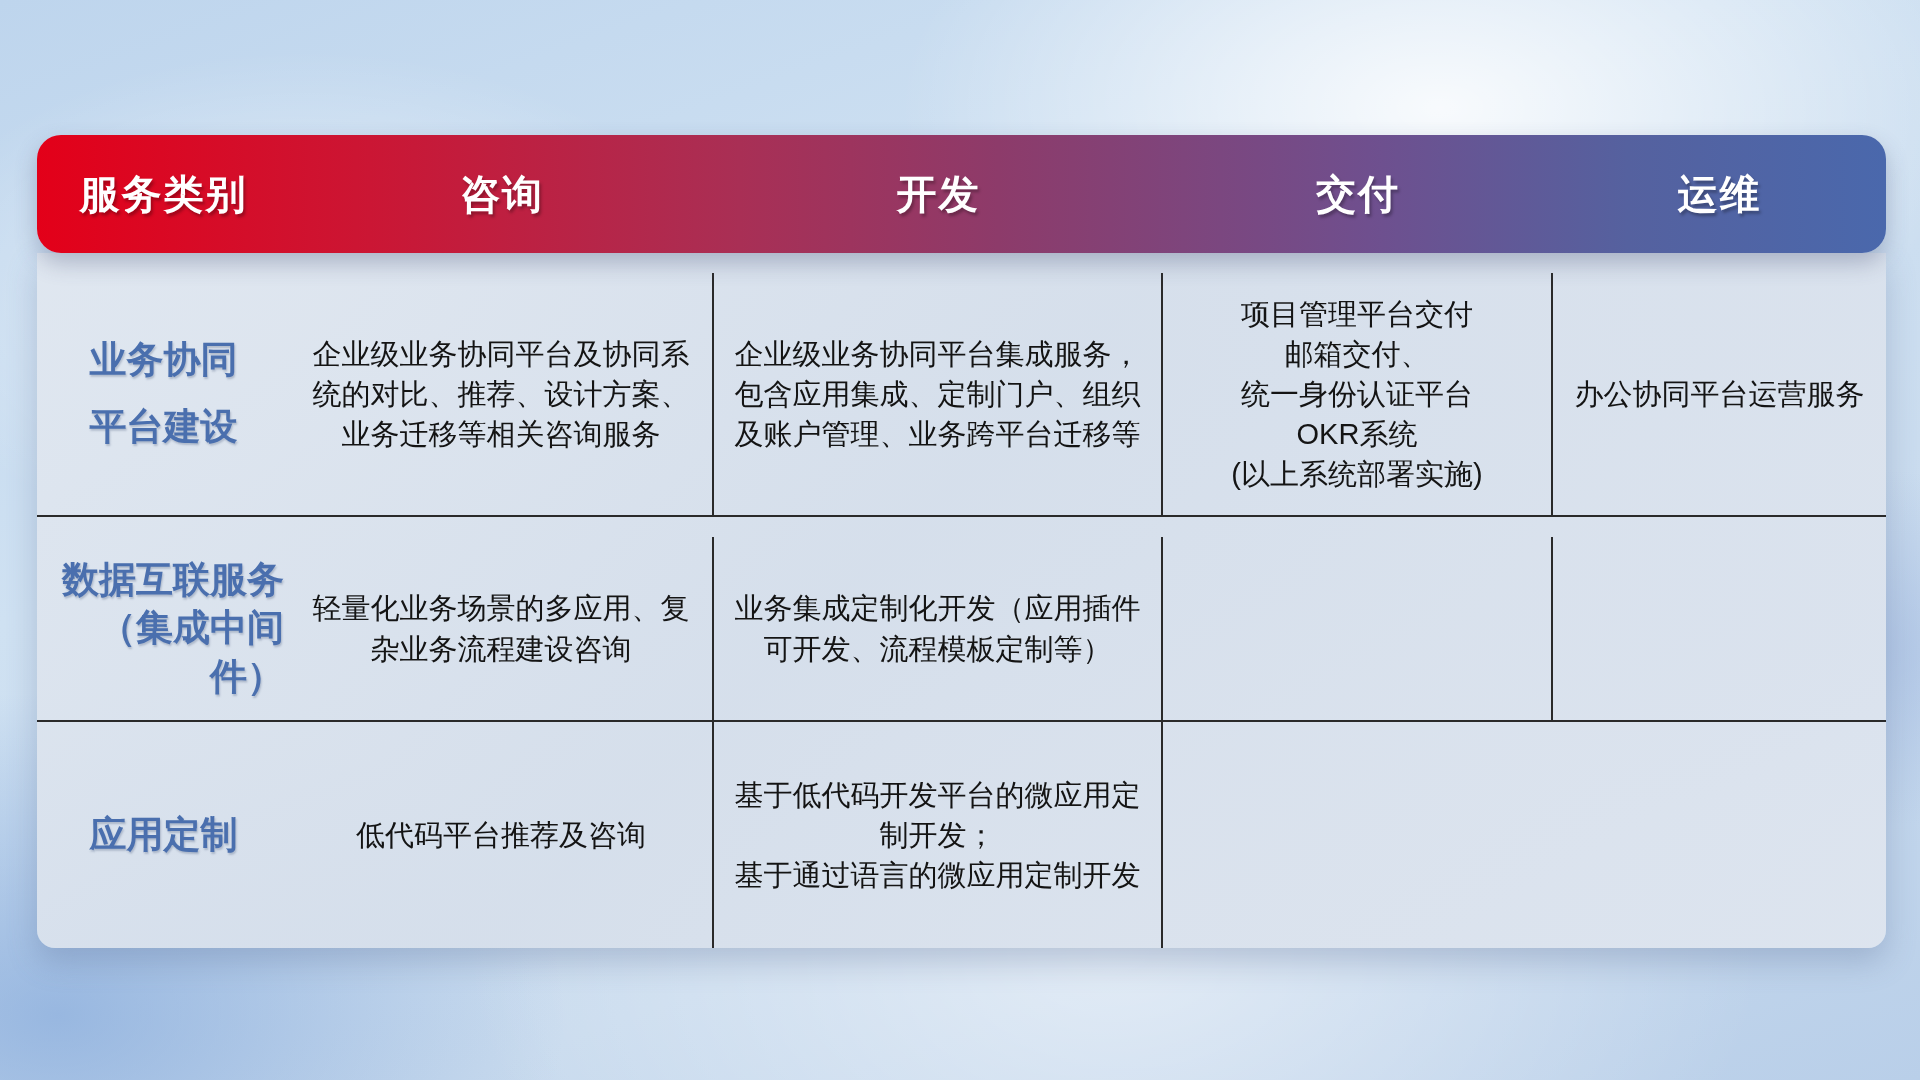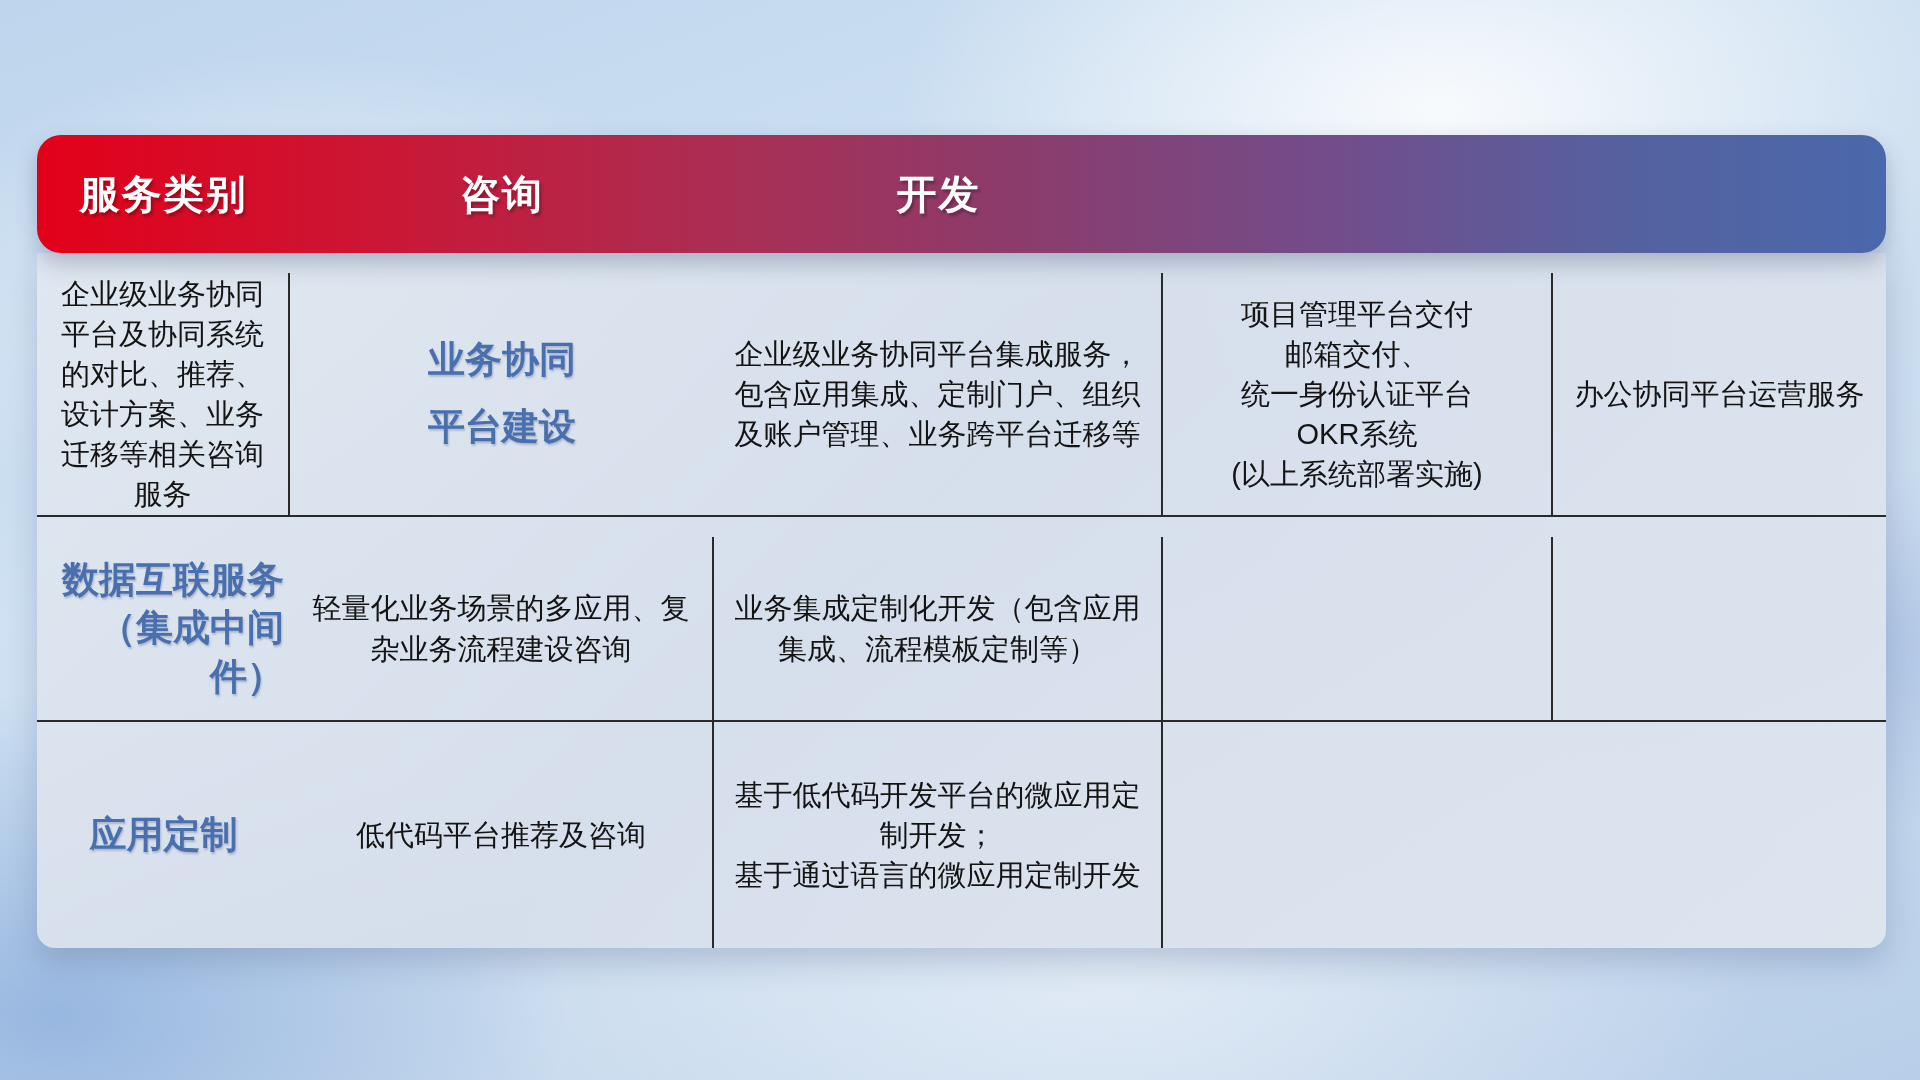--- a/index.html
+++ b/index.html
@@ -53,39 +53,41 @@
 </style>
 </head>
 <body>
 
 <div class="card">
 
   <div class="thead">
     <div class="th">服务类别</div>
     <div class="th">咨询</div>
     <div class="th">开发</div>
+    <div class="th">交付</div>
+    <div class="th">运维</div>
   </div>
 
   <div class="tbody">
 
-    <div class="cell b-r b-b">企业级业务协同平台及协同系统的对比、推荐、设计方案、业务迁移等相关咨询服务</div>
     <div class="cell cat lh-wide b-b">业务协同
 平台建设</div>
+    <div class="cell b-r b-b">企业级业务协同平台及协同系统的对比、推荐、设计方案、业务迁移等相关咨询服务</div>
     <div class="cell b-r b-b">企业级业务协同平台集成服务，包含应用集成、定制门户、组织及账户管理、业务跨平台迁移等</div>
     <div class="cell b-r b-b">项目管理平台交付
 邮箱交付、
 统一身份认证平台
 OKR系统
 (以上系统部署实施)</div>
     <div class="cell b-b">办公协同平台运营服务</div>
 
     <div class="cell cat lh-tight b-b">数据互联服务
 （集成中间件）</div>
     <div class="cell b-r b-b">轻量化业务场景的多应用、复杂业务流程建设咨询</div>
-    <div class="cell b-r b-b">业务集成定制化开发（包含应用集成、流程模板定制等）</div>
+    <div class="cell b-r b-b">业务集成定制化开发（应用插件可开发、流程模板定制等）</div>
     <div class="cell b-r b-b"></div>
     <div class="cell b-b"></div>
 
     <div class="cell cat">应用定制</div>
     <div class="cell b-r">低代码平台推荐及咨询</div>
     <div class="cell b-r">基于低代码开发平台的微应用定制开发；
 基于通过语言的微应用定制开发</div>
     <div class="cell"></div>
   </div>
 

